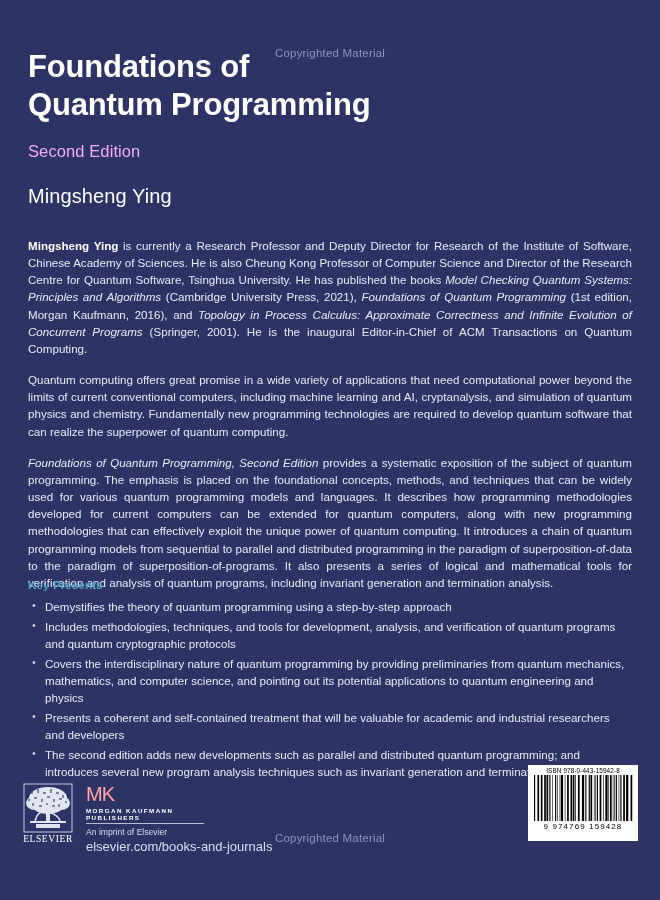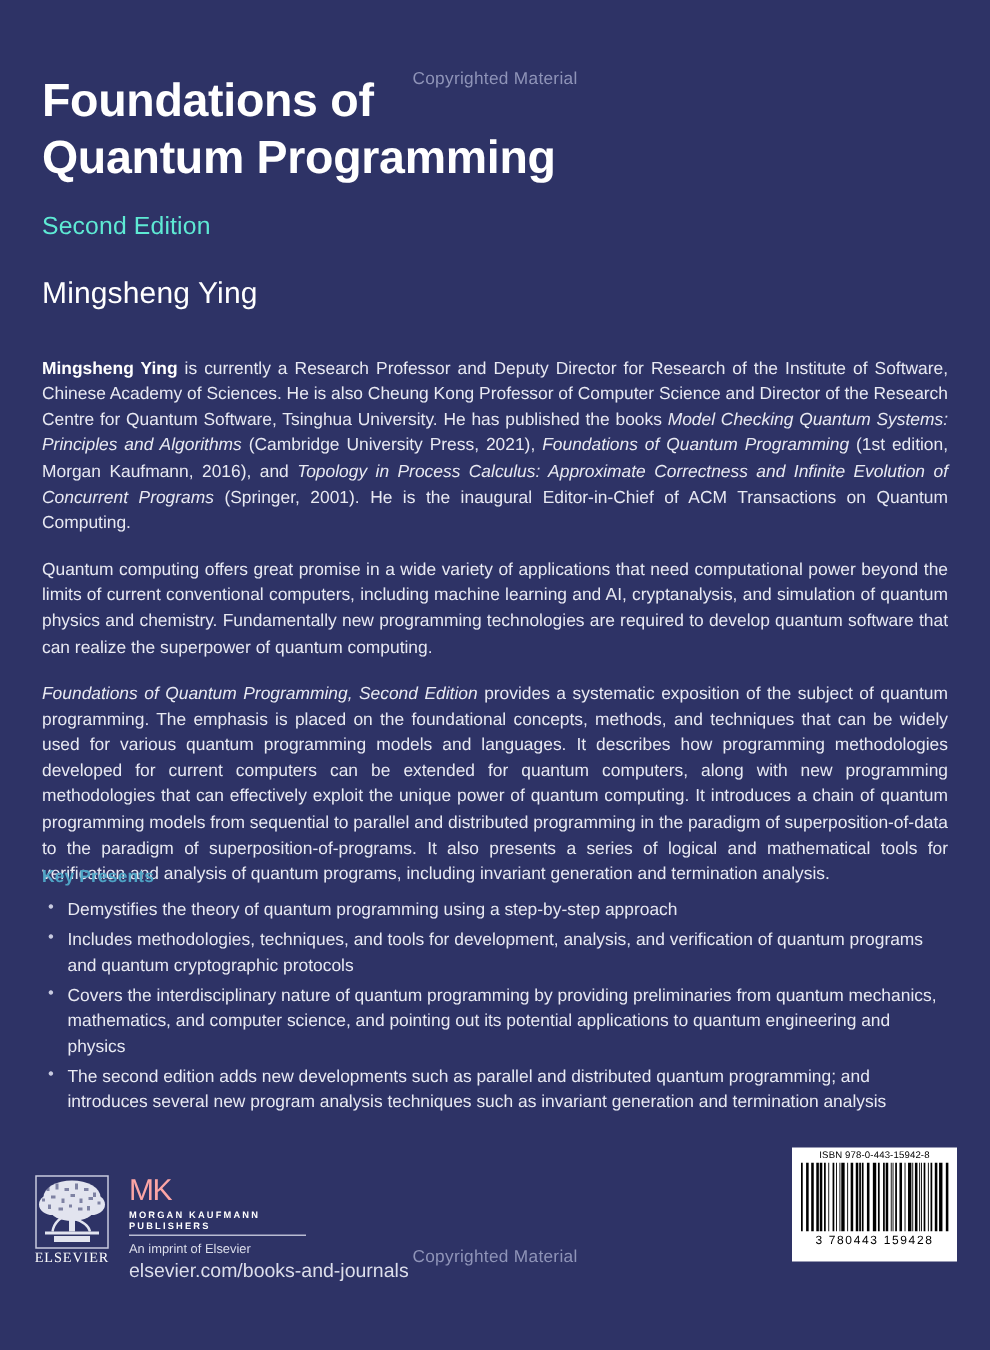--- a/index.html
+++ b/index.html
@@ -44,21 +44,21 @@
     line-height: 1.22;
     font-weight: 700;
     color: #ffffff;
     letter-spacing: -0.2px;
     margin: 0;
   }
   .book-title .line2 { display: block; }
   .edition {
     margin-top: 18px;
     font-size: 16.5px;
-    color: #5eead4;
+    color: #f0abfc;
     letter-spacing: 0.1px;
   }
   .author {
     margin-top: 24px;
     font-size: 20px;
     color: #ffffff;
     letter-spacing: 0.1px;
   }
 
   
@@ -223,20 +223,21 @@
     <p class="para">Quantum computing offers great promise in a wide variety of applications that need computational  power beyond the limits of current conventional computers, including machine learning and AI, cryptanalysis, and simulation of quantum physics and chemistry. Fundamentally new programming technologies are required to develop quantum software that can realize the superpower of quantum computing.</p>
     <p class="para"><i>Foundations of Quantum Programming, Second Edition</i> provides a systematic exposition of the subject of quantum programming. The emphasis is placed on the foundational concepts, methods, and techniques that can be widely used for various quantum programming models and languages. It describes how programming methodologies developed for current computers can be extended for quantum computers, along with new programming methodologies that can effectively exploit the unique power of quantum computing. It introduces a chain of quantum programming models from sequential to parallel and distributed programming in the paradigm of superposition-of-data to the paradigm of superposition-of-programs. It also presents a series of logical and mathematical tools for verification and analysis of quantum programs, including invariant generation and termination analysis.</p>
   </div>
 
   <div class="key-features">
     <div class="kf-heading">Key Presents</div>
     <ul class="kf-list">
         <li class="kf-item">Demystifies the theory of quantum programming using a step-by-step approach</li>
         <li class="kf-item">Includes methodologies, techniques, and tools for development, analysis, and verification of quantum programs and quantum cryptographic protocols</li>
         <li class="kf-item">Covers the interdisciplinary nature of quantum programming by providing preliminaries from quantum mechanics, mathematics, and computer science, and pointing out its potential applications to quantum engineering and physics</li>
+        <li class="kf-item">Presents a coherent and self-contained treatment that will be valuable for academic and industrial researchers and developers</li>
         <li class="kf-item">The second edition adds new developments such as parallel and distributed quantum programming; and introduces several new program analysis techniques such as invariant generation and termination analysis</li>
       </ul>
   </div>
 
   <div class="publisher">
     <div class="elsevier-logo">
       <svg class="elsevier-mark" viewBox="0 0 52 50">
         <rect x="0" y="0" width="52" height="50" fill="#2e3366"></rect>
         <rect x="2" y="1" width="48" height="48" fill="none" stroke="#c8cade" stroke-width="1"></rect>
 
@@ -321,18 +322,18 @@
         <rect x="78.95" y="0" width="1.70" height="46" fill="#000000"></rect>
         <rect x="81.80" y="0" width="0.60" height="46" fill="#000000"></rect>
         <rect x="83.00" y="0" width="0.60" height="46" fill="#000000"></rect>
         <rect x="84.75" y="0" width="1.15" height="46" fill="#000000"></rect>
         <rect x="87.60" y="0" width="0.60" height="46" fill="#000000"></rect>
         <rect x="89.35" y="0" width="1.15" height="46" fill="#000000"></rect>
         <rect x="92.20" y="0" width="1.70" height="46" fill="#000000"></rect>
         <rect x="95.05" y="0" width="2.25" height="46" fill="#000000"></rect>
         <rect x="99.55" y="0" width="1.70" height="46" fill="#000000"></rect>
       </svg>
-    <div class="barcode-digits">3 780443 159428</div>
+    <div class="barcode-digits">9 974769 159428</div>
   </div>
 
   <div class="copyright-mark copyright-bottom">Copyrighted Material</div>
 
 </div>
 
 </body></html>

